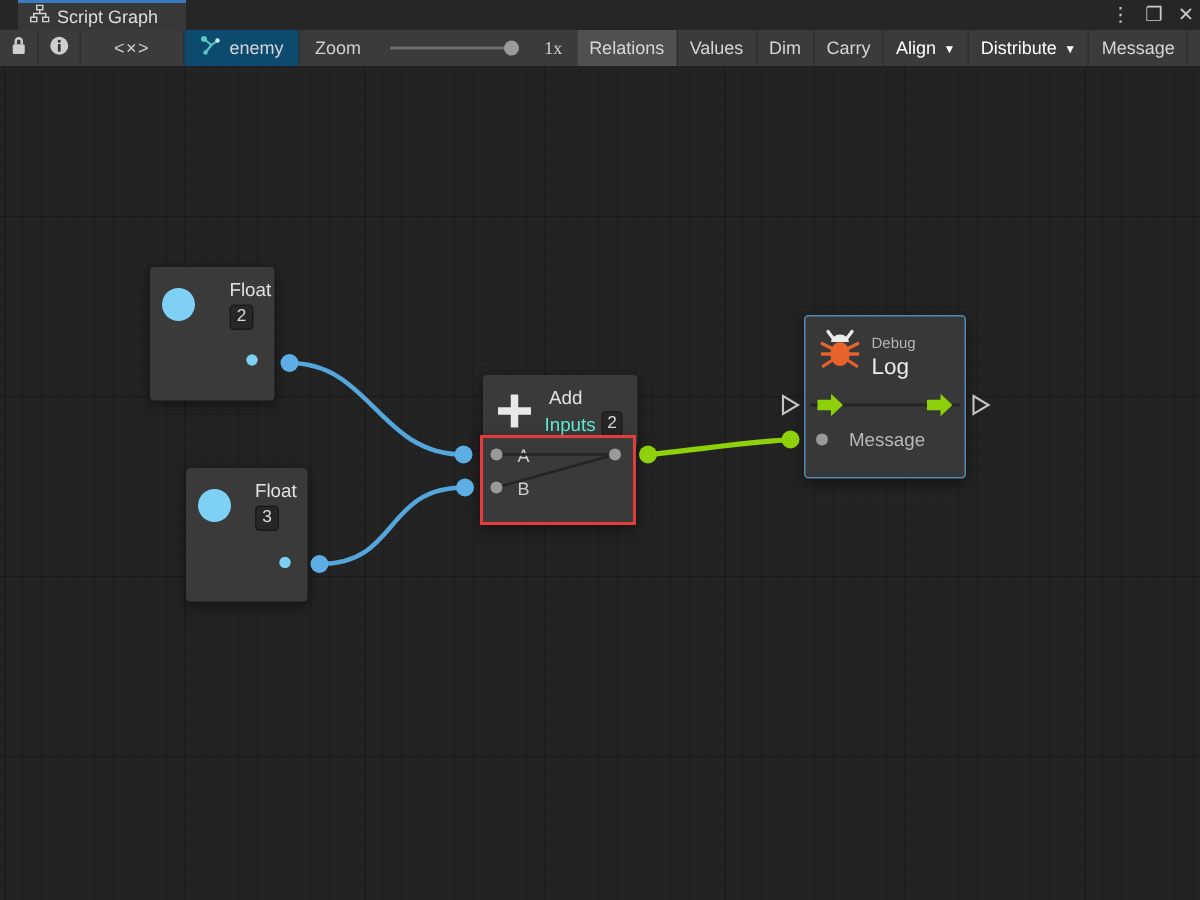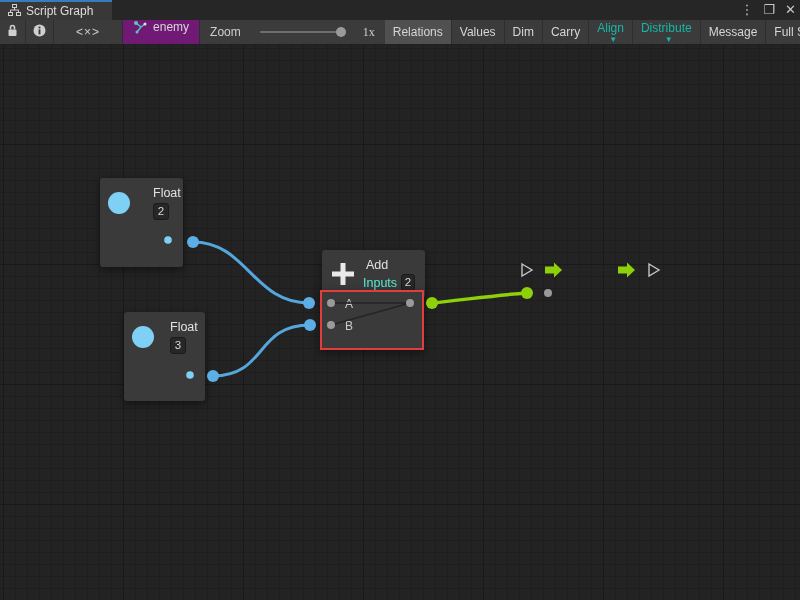--- a/index.html
+++ b/index.html
@@ -2,39 +2,39 @@
 <html><head>
 <meta charset="utf-8">
 <style>
   * { margin:0; padding:0; box-sizing:border-box; }
   html,body { width:800px; height:600px; overflow:hidden; }
   body { font-family:"Liberation Sans", sans-serif; background:#232323; color:#d4d4d4; }
   #window { position:relative; width:800px; height:600px; background:#232323; }
 
   
   #tabbar { position:absolute; left:0; top:0; width:800px; height:20px; background:#262626; }
-  #tab { position:absolute; left:0; top:0; height:20px; width:112px; background:#383838;
+  #tab { position:absolute; left:12px; top:0; height:20px; width:112px; background:#383838;
          border-top:2px solid #3a7bbf; display:flex; align-items:center; gap:5px; padding:0 8px; }
   #tab .tab-label { font-size:12px; color:#dedede; white-space:nowrap; }
   #window-controls { position:absolute; right:4px; top:0; height:20px; display:flex; align-items:center; gap:10px; color:#c8c8c8; }
   #window-controls span { font-size:13px; line-height:20px; cursor:default; }
 
   
   #toolbar { position:absolute; left:0; top:20px; width:800px; height:25px; background:#2e2e2e;
              display:flex; align-items:stretch; border-bottom:1px solid #202020; }
   .tb-group { display:flex; align-items:stretch; background:#2e2e2e; }
   .tb-btn { background:#3b3b3b; display:flex; align-items:center; justify-content:center;
             padding:0 8px; margin-right:1px; font-size:12px; color:#d6d6d6; cursor:default; white-space:nowrap; }
   .tb-btn.icon-btn { padding:0 7px; }
   .tb-btn.active { background:#505050; }
-  .tb-btn.disabled { color:#14b8a6;flex-direction:column; }
+  .tb-btn.disabled { color:#ffffff; }
   .tb-btn .dd-arrow { font-size:8px; margin-left:5px; color:inherit; }
   .tb-spacer { width:20px; background:#2e2e2e; }
   .tb-wide { flex:0 0 auto; }
-  #crumb-block { background:#701a75; display:flex; gap:6px; padding:0 10px; margin-right:1px; }
+  #crumb-block { background:#0c4a6e; display:flex; align-items:center; gap:6px; padding:0 10px; margin-right:1px; }
   #crumb-block .crumb-label { font-size:12px; color:#d6d6d6; }
   #zoom-block { background:#3b3b3b; display:flex; align-items:center; gap:19px; padding:0 10px; }
   #zoom-block .zoom-label { font-size:12px; color:#cfcfcf; }
   #zoom-track { position:relative; width:84px; height:2px; background:#6f6f6f; border-radius:1px; }
   #zoom-handle { position:absolute; right:-2px; top:-4px; width:10px; height:10px; border-radius:50%; background:#9a9a9a; }
   #zoom-value { font-size:12px; color:#cfcfcf;font-family:Liberation Serif, serif; }
   #toolbar-right { margin-left:auto; display:flex; align-items:stretch; }
 
   
   #canvas { position:absolute; left:0; top:45px; width:800px; height:555px;
@@ -206,20 +206,33 @@
       <div id="add-title">Add</div>
       <div id="add-inputs-label">Inputs</div>
       <div id="add-inputs-count">2</div>
     </div>
 
     <div class="node" id="add-node-body">
       <div class="port-label" id="port-a-label">A</div>
       <div class="port-label" id="port-b-label">B</div>
     </div>
 
+    <div class="node" id="debug-node">
+      <span class="bug-wrap">
+        <svg width="26" height="28" viewBox="0 0 26 28">
+          <path d="M8,6 L5,2 M18,6 L21,2" stroke="#ededed" stroke-width="2.2" stroke-linecap="round"></path>
+          <path d="M7,9 a6,5 0 0 1 12,0 Z" fill="#ededed"></path>
+          <path d="M7,13 L1,10 M7,17 L1,17 M8,21 L2,25 M19,13 L25,10 M19,17 L25,17 M18,21 L24,25" stroke="#e8632c" stroke-width="2.2" stroke-linecap="round"></path>
+          <ellipse cx="13" cy="17" rx="6.5" ry="8" fill="#e8632c"></ellipse>
+        </svg>
+      </span>
+      <div id="debug-category">Debug</div>
+      <div id="debug-title">Log</div>
+      <div id="debug-message-label">Message</div>
+    </div>
 
     <svg id="wire-layer" viewBox="0 0 800 555">
 
       <path d="M193,197 C247,197 253,258 309,258" stroke="#55a6dd" stroke-width="3" fill="none"></path>
       <path d="M213,331 C267,331 255,280 310,280" stroke="#55a6dd" stroke-width="3" fill="none"></path>
       <circle cx="193" cy="197" r="6" fill="#5caee4"></circle>
       <circle cx="309" cy="258" r="6" fill="#5caee4"></circle>
       <circle cx="213" cy="331" r="6" fill="#5caee4"></circle>
       <circle cx="310" cy="280" r="6" fill="#5caee4"></circle>
 

